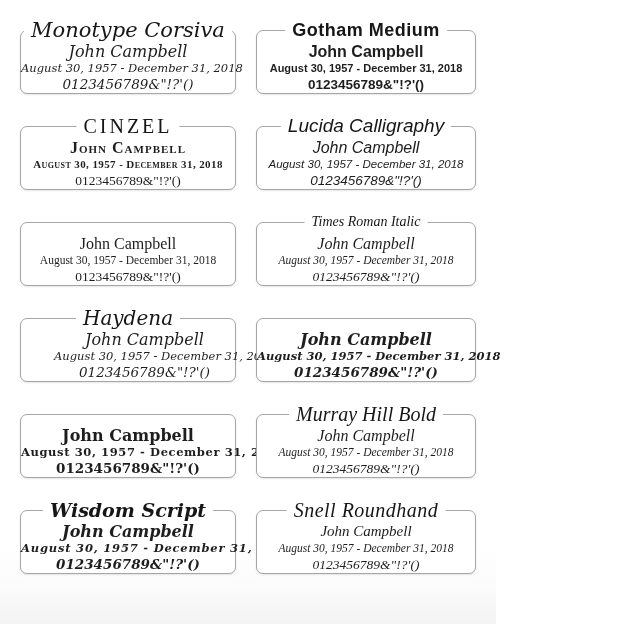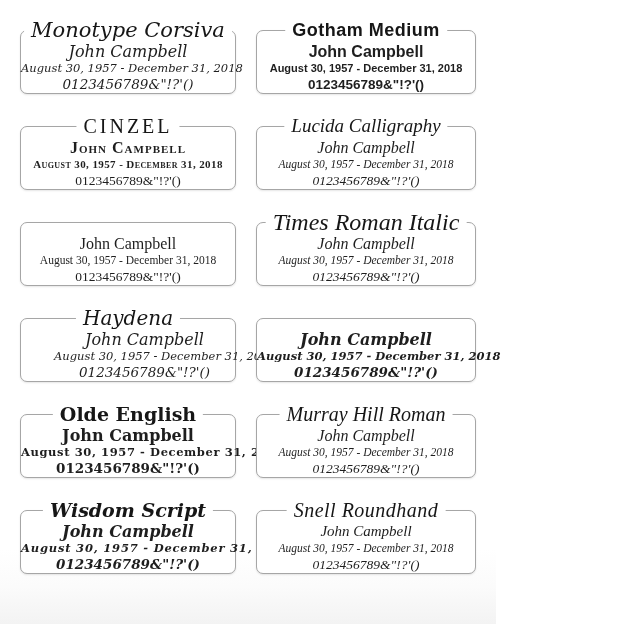--- a/index.html
+++ b/index.html
@@ -55,28 +55,28 @@
 
   .f-gotham-medium { font-family: "Liberation Sans", sans-serif; font-weight: 700; }
   .f-gotham-medium .card-title { font-size: 18px; letter-spacing: .5px; }
   .f-gotham-medium .dates { font-size: 11px; }
 
   .f-cinzel { font-family: "Liberation Serif", serif; }
   .f-cinzel .card-title { font-size: 20px; letter-spacing: 3px; text-transform: uppercase; }
   .f-cinzel .name  { font-variant: small-caps; font-weight: 600; letter-spacing: 1px; }
   .f-cinzel .dates { font-variant: small-caps; font-weight: 700; font-size: 11px; letter-spacing: .4px; }
 
-  .f-lucida-calligraphy { font-family: Liberation Serif, serif; font-style: italic; }
+  .f-lucida-calligraphy { font-family: Liberation Sans, sans-serif; font-style: italic; }
   .f-lucida-calligraphy .card-title { font-size: 19px; }
 
   .f-times-roman { font-family: "Liberation Serif", serif; }
   .f-times-roman .card-title { font-size: 19px; }
 
   .f-times-roman-italic { font-family: "Liberation Serif", serif; font-style: italic; }
-  .f-times-roman-italic .card-title { font-size: 24px; }
+  .f-times-roman-italic .card-title { font-size: 14px; }
 
   .f-haydena { font-family: "DejaVu Serif", cursive, serif; font-style: italic; padding-left: 33px; }
   .f-haydena .card-title { font-size: 20px; }
 
   .f-mission-script { font-family: "DejaVu Serif", cursive, serif; font-style: italic; font-weight: 700; }
   .f-mission-script .card-title { font-size: 19px; }
 
   .f-olde-english { font-family: "DejaVu Serif", serif; font-weight: 700; }
   .f-olde-english .card-title { font-size: 19px; }
   .f-olde-english .dates { letter-spacing: .6px; }
@@ -146,28 +146,27 @@
       <div class="line chars">0123456789&amp;"!?'()</div>
     </div>
 
     <div class="card f-mission-script">
       <div class="line name">John Campbell</div>
       <div class="line dates">August 30, 1957 - December 31, 2018</div>
       <div class="line chars">0123456789&amp;"!?'()</div>
     </div>
 
     <div class="card f-olde-english">
-      <div class="card-title">Olde English</div>
       <div class="line name">John Campbell</div>
       <div class="line dates">August 30, 1957 - December 31, 2018</div>
       <div class="line chars">0123456789&amp;"!?'()</div>
     </div>
 
     <div class="card f-murray-hill-bold">
-      <div class="card-title">Murray Hill Roman</div>
+      <div class="card-title">Murray Hill Bold</div>
       <div class="line name">John Campbell</div>
       <div class="line dates">August 30, 1957 - December 31, 2018</div>
       <div class="line chars">0123456789&amp;"!?'()</div>
     </div>
 
     <div class="card f-wisdom-script">
       <div class="card-title">Wisdom Script</div>
       <div class="line name">John Campbell</div>
       <div class="line dates">August 30, 1957 - December 31, 2018</div>
       <div class="line chars">0123456789&amp;"!?'()</div>

